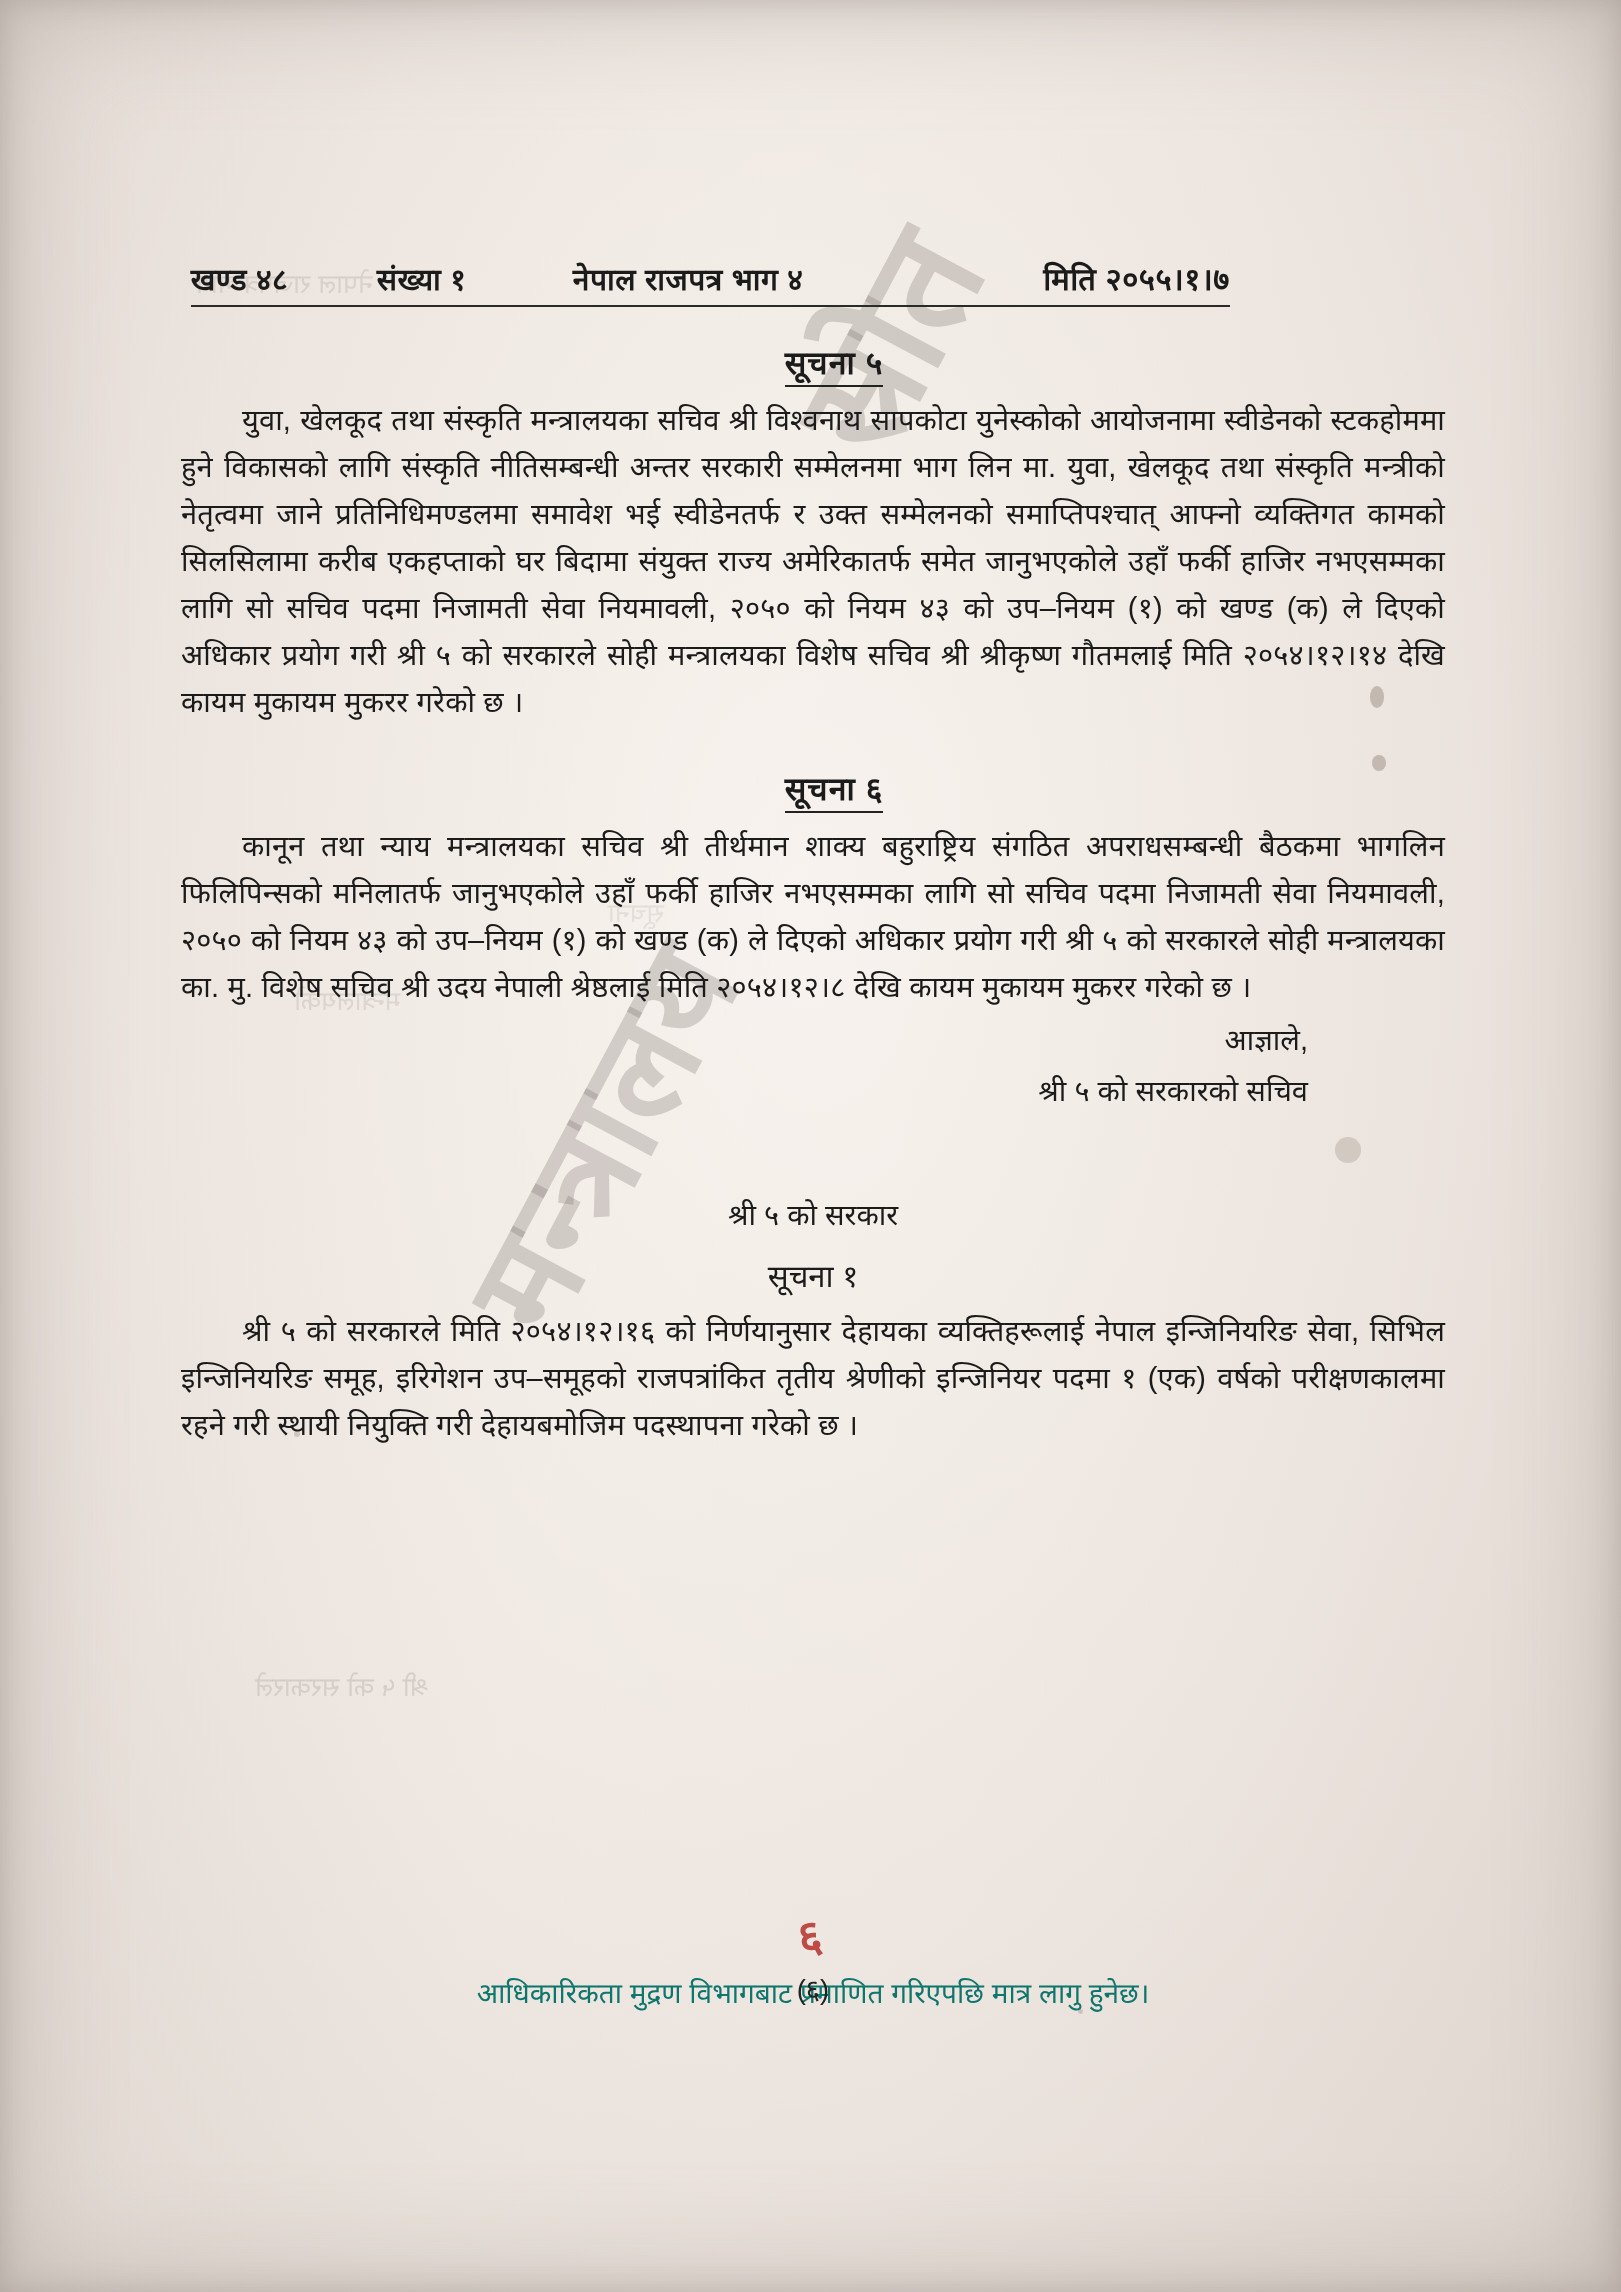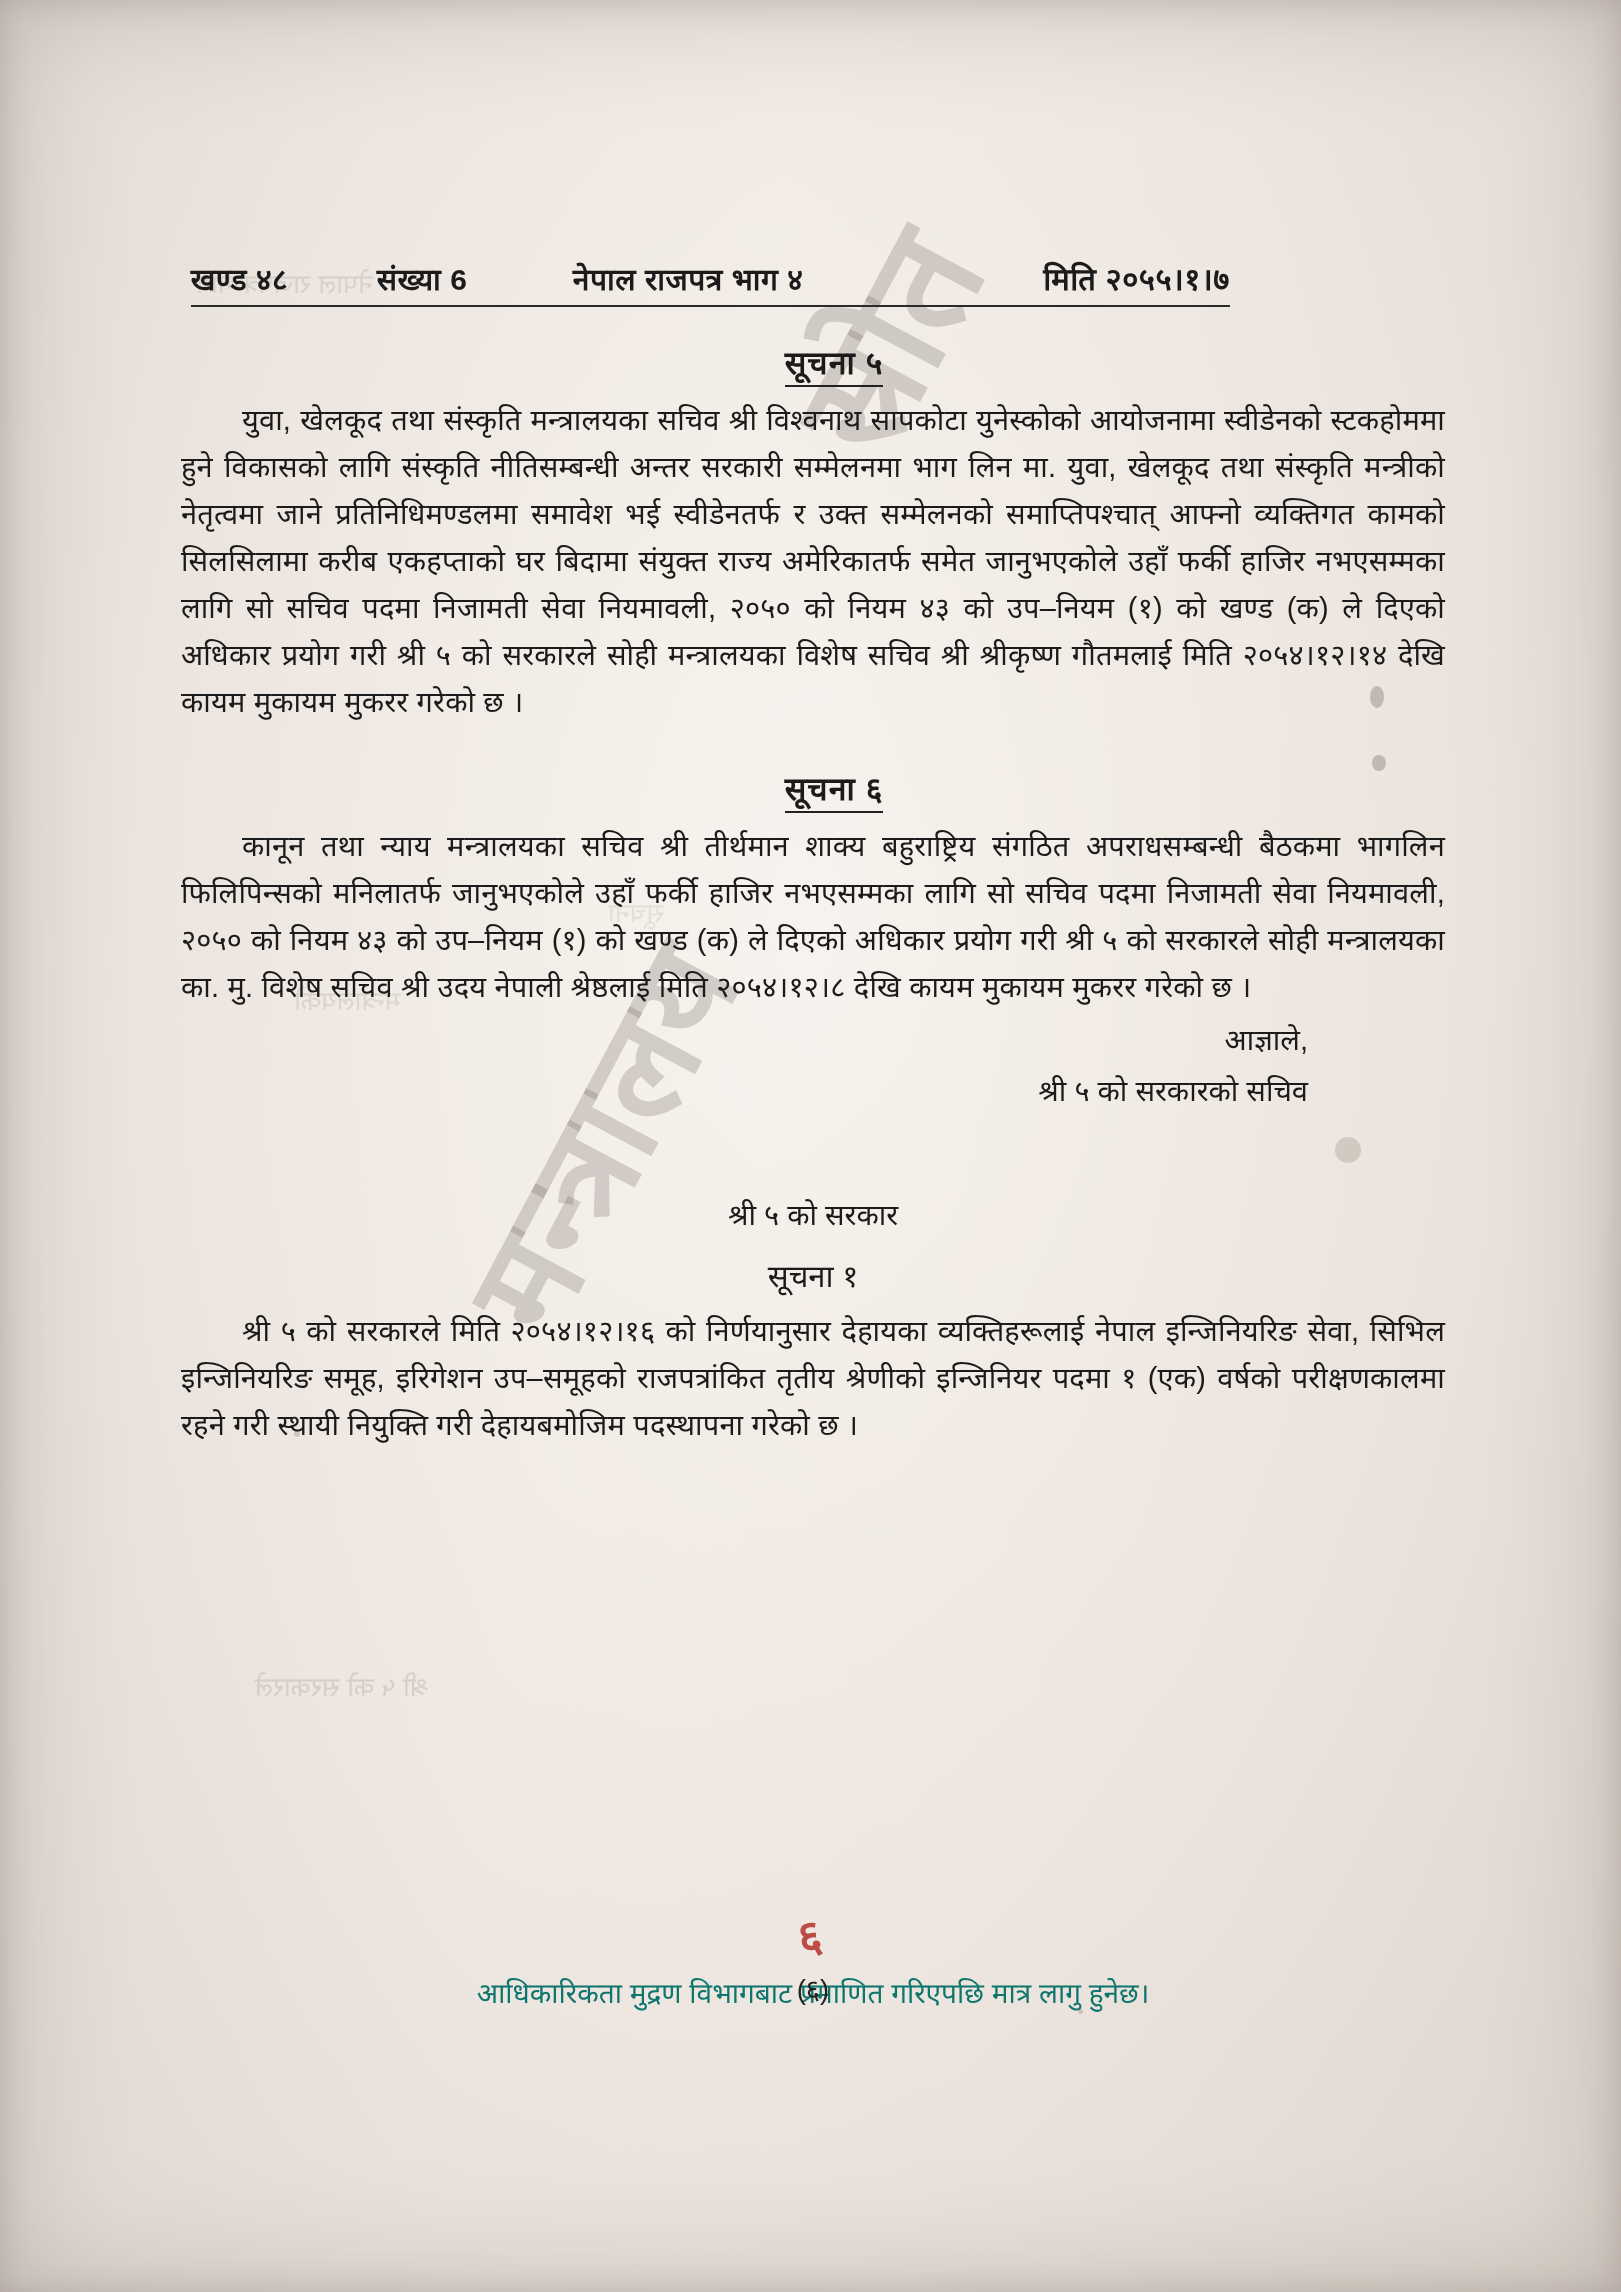--- a/index.html
+++ b/index.html
@@ -198,21 +198,21 @@
   <div class="blemish" style="left:1370px; top:686px;"></div>
   <div class="blemish" style="left:1372px; top:755px; height:15.7px;"></div>
   <div class="blemish" style="left:1335px; top:1137px; width:25.5px; height:25.5px; background:rgba(160,148,138,0.35);"></div>
   <div class="speck" style="left:294px; top:1431px; width:5.9px; height:5.9px;"></div>
   <div class="speck" style="left:1078px; top:2009px; width:4.9px; height:4.9px;"></div>
 
   <div class="content">
 
     <div class="header-row">
       <span class="h-khanda">खण्ड ४८</span>
-      <span class="h-sankhya">संख्या 6</span>
+      <span class="h-sankhya">संख्या १</span>
       <span class="h-gazette">नेपाल राजपत्र भाग ४</span>
       <span class="h-miti">मिति २०५५।१।७</span>
     </div>
 
     <div class="notice-title">
       <span class="u">सूचना ५</span>
     </div>
     <p class="body-text indent">युवा, खेलकूद तथा संस्कृति मन्त्रालयका सचिव श्री विश्वनाथ सापकोटा युनेस्कोको आयोजनामा स्वीडेनको स्टकहोममा हुने विकासको लागि संस्कृति नीतिसम्बन्धी अन्तर सरकारी सम्मेलनमा भाग लिन मा. युवा, खेलकूद तथा संस्कृति मन्त्रीको नेतृत्वमा जाने प्रतिनिधिमण्डलमा समावेश भई स्वीडेनतर्फ र उक्त सम्मेलनको समाप्तिपश्चात् आफ्नो व्यक्तिगत कामको सिलसिलामा करीब एकहप्ताको घर बिदामा संयुक्त राज्य अमेरिकातर्फ समेत जानुभएकोले उहाँ फर्की हाजिर नभएसम्मका लागि सो सचिव पदमा निजामती सेवा नियमावली, २०५० को नियम ४३ को उप–नियम (१) को खण्ड (क) ले दिएको अधिकार प्रयोग गरी श्री ५ को सरकारले सोही मन्त्रालयका विशेष सचिव श्री श्रीकृष्ण गौतमलाई मिति २०५४।१२।१४ देखि कायम मुकायम मुकरर गरेको छ ।</p>
 
     <div class="notice-title" style="margin-top:41px;">

